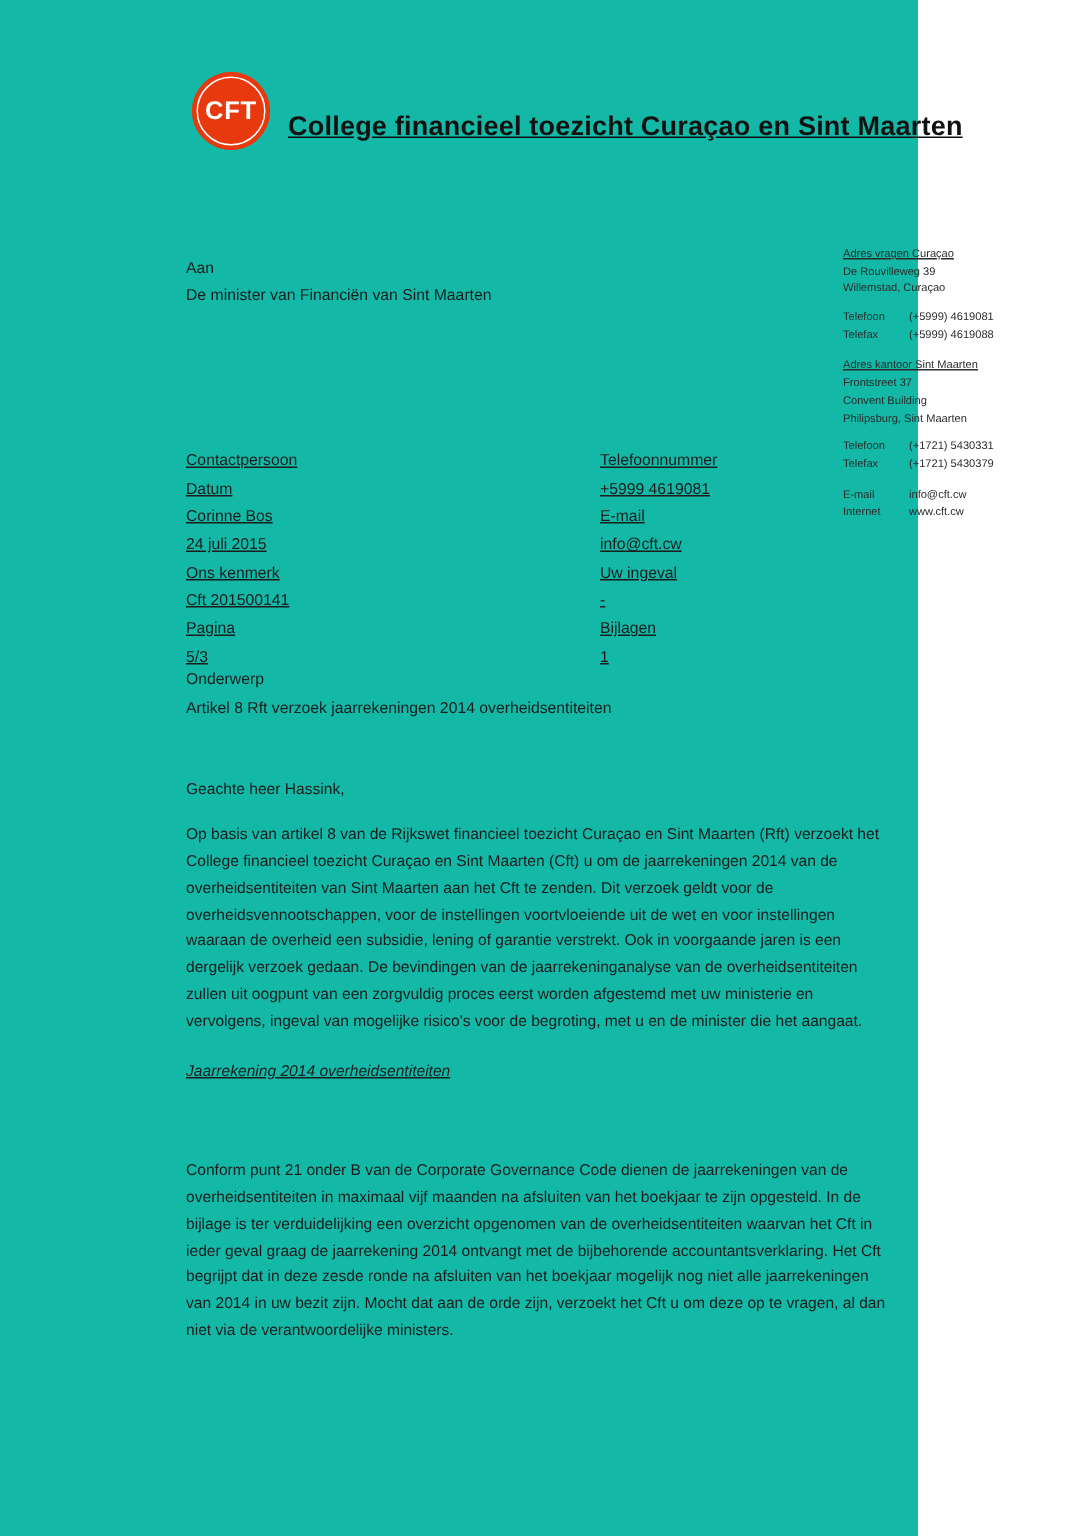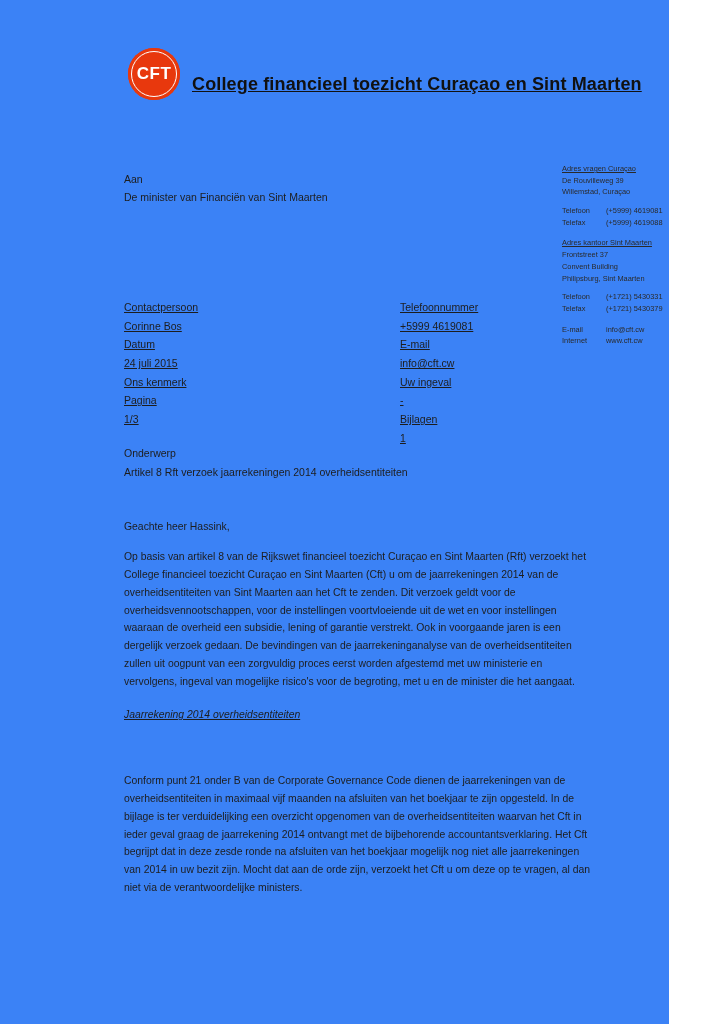--- a/index.html
+++ b/index.html
@@ -10,23 +10,23 @@
     width: 724px;
     height: 1024px;
     background: #ffffff;
     font-family: "Liberation Sans", sans-serif;
     color: #1a1a1a;
     position: relative;
     overflow: hidden;
   }
   .page {
     position: relative;
-    width: 669px;
+    width: 612px;
     height: 1024px;
-    background: #3b82f6;
+    background: #14b8a6;
   }
 
   
   .letterhead {
     position: absolute;
     left: 128px;
     top: 48px;
     display: flex;
     align-items: center;
     gap: 12px;
@@ -208,26 +208,27 @@
 
   <div class="recipient">
     <div>Aan</div>
     <div>De minister van Financiën van Sint Maarten</div>
   </div>
 
   <div class="meta">
     <div class="meta-cols">
       <div class="meta-col-left">
         <div class="meta-line">Contactpersoon</div>
+        <div class="meta-line">Datum</div>
         <div class="meta-line">Corinne Bos</div>
-        <div class="meta-line">Datum</div>
         <div class="meta-line">24 juli 2015</div>
         <div class="meta-line">Ons kenmerk</div>
+        <div class="meta-line">Cft 201500141</div>
         <div class="meta-line">Pagina</div>
-        <div class="meta-line">1/3</div>
+        <div class="meta-line">5/3</div>
       </div>
       <div class="meta-col-right">
         <div class="meta-line">Telefoonnummer</div>
         <div class="meta-line">+5999 4619081</div>
         <div class="meta-line">E-mail</div>
         <div class="meta-line">info@cft.cw</div>
         <div class="meta-line">Uw ingeval</div>
         <div class="meta-line">-</div>
         <div class="meta-line">Bijlagen</div>
         <div class="meta-line">1</div>

